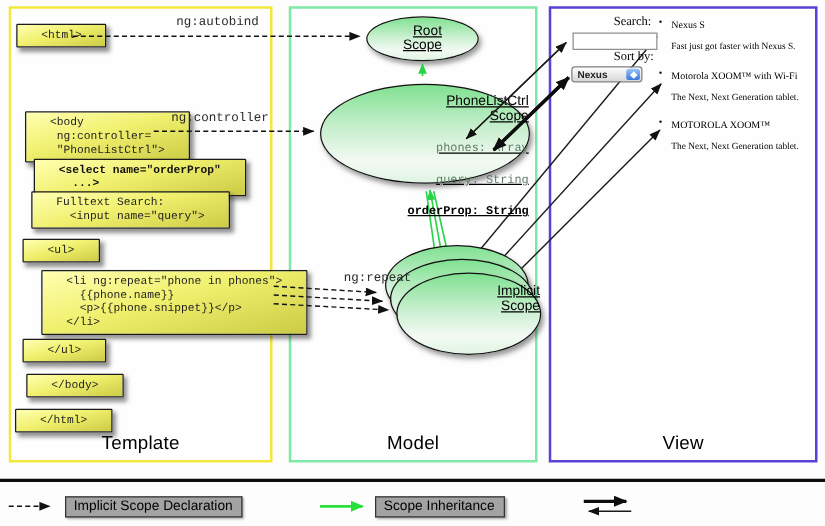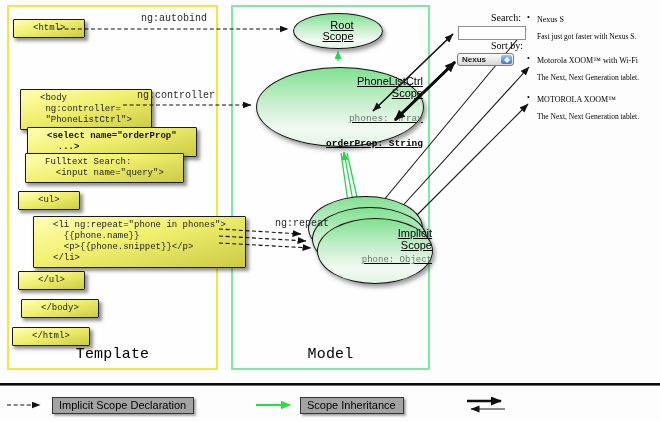--- a/index.html
+++ b/index.html
@@ -4,21 +4,21 @@
 <style>
   html,body{margin:0;padding:0;background:#fff;}
   #canvas{position:relative;width:660px;height:421px;background:#fdfdfd;overflow:hidden;
           font-family:"Liberation Sans",sans-serif;}
   
   .col{position:absolute;top:5px;height:361px;background:#fefefe;}
   #col-template{left:7px;width:207px;border:2px solid #f2e73b;}
   #col-model{left:231px;width:195px;border:2px solid #7de9a5;}
   #col-view{left:439px;width:211px;border:2px solid #5b40d6;}
   .col-label{position:absolute;bottom:5px;left:0;width:100%;text-align:center;
-             font-size:15px;color:#000;letter-spacing:.2px;font-family:Liberation Mono, monospace;}
+             font-size:15px;color:#000;letter-spacing:.2px;}
   
   .codebox{position:absolute;z-index:2;white-space:pre;
            font:9px/11px "Liberation Mono",monospace;color:#222;
            padding:3px 19px;border:1px solid #1b1b1b;border-radius:1px;
            background:linear-gradient(165deg,#ffffb2 0%,#f0f06e 45%,#cbcb45 100%);
            box-shadow:2.5px 3px 3.5px rgba(40,40,40,.5);}
   .codebox.bold{font-weight:700;color:#111;}
   #cb-html{left:13px;top:19px;}
   #cb-body{left:20px;top:89px;}
   #cb-select{left:27px;top:127px;}
@@ -89,20 +89,23 @@
 <body>
 
 <div id="canvas">
 
   <div class="col" id="col-template">
     <div class="col-label">Template</div>
   </div>
   <div class="col" id="col-model">
     <div class="col-label">Model</div>
   </div>
+  <div class="col" id="col-view">
+    <div class="col-label">View</div>
+  </div>
 
   <svg id="arrows-under" class="overlay" width="660" height="421">
     <defs>
       <marker id="ahU" markerUnits="userSpaceOnUse" markerWidth="10" markerHeight="8" refX="8.5" refY="3.5" orient="auto">
         <path d="M0,0 L9,3.5 L0,7 Z" fill="#111"></path>
       </marker>
     </defs>
     <g>
       <line class="thin" x1="383" y1="201" x2="526" y2="29" marker-end="url(#ahU)"></line>
       <line class="thin" x1="397" y1="212" x2="529" y2="67" marker-end="url(#ahU)"></line>
@@ -139,30 +142,30 @@
   <div class="ellipse" id="el-root">
     <div class="el-title">Root
 Scope</div>
   </div>
 
   <div class="ellipse" id="el-plc">
     <div class="el-title">PhoneListCtrl
 Scope</div>
     <div class="el-props">
       <div class="el-prop">phones: Array</div>
+      <div class="el-prop">query: String</div>
       <div class="el-prop strong">orderProp: String</div>
     </div>
   </div>
 
   <div class="ellipse rep" id="el-rep-back"></div>
   <div class="ellipse rep" id="el-rep-mid"></div>
   <div class="ellipse" id="el-repeater">
     <div class="el-title">Implicit
 Scope</div>
-    <div class="el-prop">phone: Object</div>
   </div>
 
   <div class="v-label" id="v-search-label">Search:</div>
   <input id="v-search-input" type="text" value="" style="">
   <div class="v-label" id="v-sort-label">Sort by:</div>
   <div id="v-sort">
     <span class="v-sort-text">Nexus</span>
     <span class="stepper"></span>
   </div>
 

